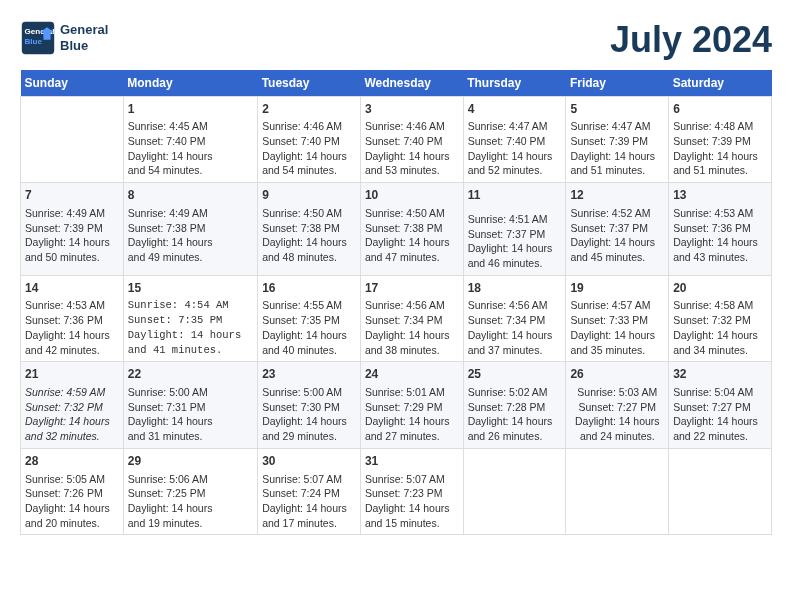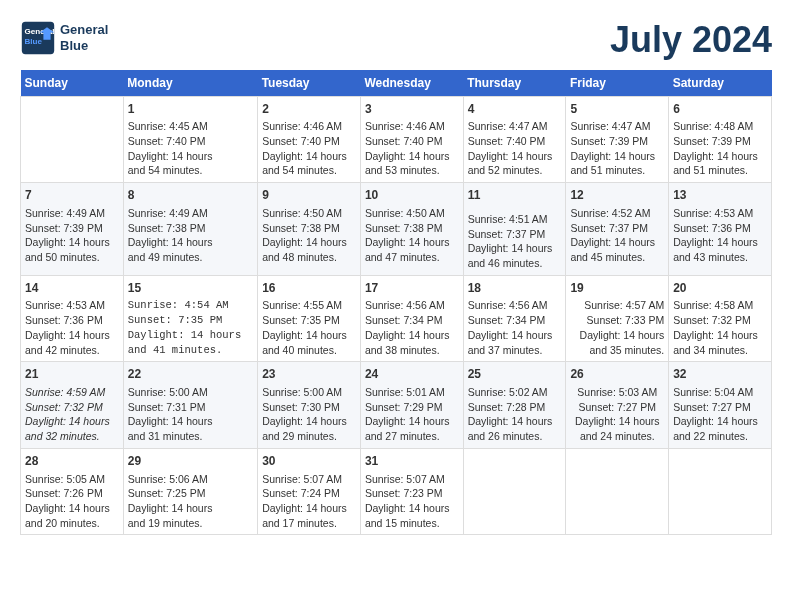--- a/index.html
+++ b/index.html
@@ -241,21 +241,21 @@
         </td>
         <td>
           <div class="day-num">18</div>
           <div class="day-info" style="white-space: pre-line;">Sunrise: 4:56 AM
 Sunset: 7:34 PM
 Daylight: 14 hours
 and 37 minutes.</div>
         </td>
         <td>
           <div class="day-num">19</div>
-          <div class="day-info" style="white-space: pre-line; text-align: right;">Sunrise: 4:57 AM
+          <div class="day-info" style="white-space: pre-line;">Sunrise: 4:57 AM
 Sunset: 7:33 PM
 Daylight: 14 hours
 and 35 minutes.</div>
         </td>
         <td>
           <div class="day-num">20</div>
           <div class="day-info" style="white-space: pre-line;">Sunrise: 4:58 AM
 Sunset: 7:32 PM
 Daylight: 14 hours
 and 34 minutes.</div>

